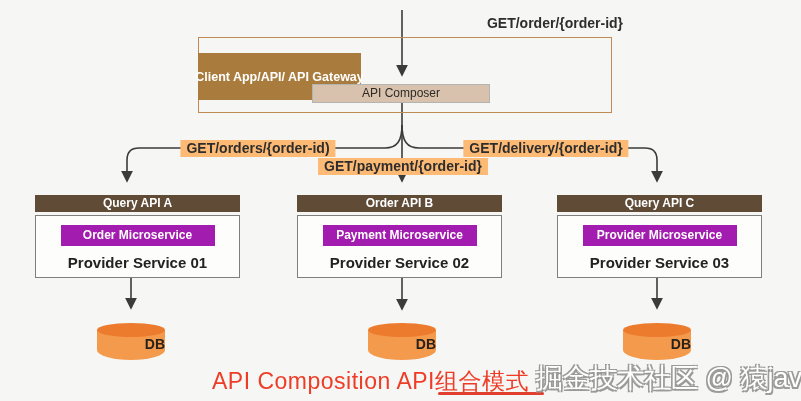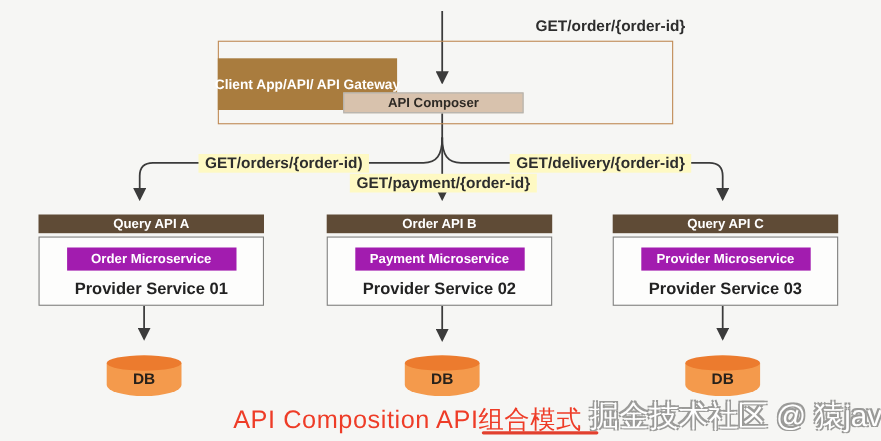--- a/index.html
+++ b/index.html
@@ -4,35 +4,35 @@
 <style>
   html,body{margin:0;padding:0;background:#e9e9e7;}
   .canvas{
     position:relative;width:801px;height:401px;background:#f6f6f4;
     font-family:"Liberation Sans",sans-serif;overflow:hidden;
   }
   svg.connectors{position:absolute;left:0;top:0;width:801px;height:401px;}
   .lbl{
     position:absolute;transform:translateX(-50%);
     font-size:14px;font-weight:600;color:#2d2d2d;white-space:nowrap;
-    background:#fef9c3;padding:0 6px;line-height:17px;
+    background:#fdba74;padding:0 6px;line-height:17px;
   }
   .outer-box{
     position:absolute;left:198px;top:37px;width:414px;height:76px;
     border:1.5px solid #c08a54;box-sizing:border-box;
   }
   .client-header{
     position:absolute;left:198px;top:37px;width:163px;height:47px;
     background:#a97c3e;color:#ffffff;font-size:12.5px;font-weight:bold;
     display:flex;align-items:center;justify-content:center;white-space:nowrap;margin-top:16px;
   }
   .composer{
-    position:absolute;left:312px;top:84px;width:164px;height:19px;
+    position:absolute;left:312px;top:84px;width:178px;height:19px;
     background:#d8c2ad;border:1px solid #b3b3b0;box-sizing:border-box;
-    color:#2e2a25;font-size:12px;font-weight:bold;text-align:center;line-height:17px;
+    color:#2e2a25;font-size:12px;font-weight:normal;text-align:center;line-height:17px;
   }
   .group{position:absolute;top:195px;width:205px;}
   .qheader{
     height:17px;background:#5f4b36;color:#fff;font-size:12px;font-weight:bold;
     text-align:center;line-height:17px;
   }
   .qbody{
     position:absolute;top:20px;left:0;width:205px;height:63px;
     background:#fdfdfc;border:1px solid #7f7f7d;box-sizing:border-box;
   }
@@ -46,21 +46,21 @@
   .db{position:absolute;top:323px;width:68px;height:37px;}
   .db-top{
     position:absolute;top:0;left:0;width:68px;height:14px;
     background:#ec7b2e;border-radius:50%;
   }
   .db-body{
     position:absolute;top:7px;left:0;width:68px;height:30px;background:#f49a4c;
     border-radius:0 0 34px 34px / 0 0 10px 10px;
   }
   .db-label{
-    position:absolute;top:13px;left:0;width:68px;text-align:center;
+    position:absolute;top:13px;left:0;width:68px;text-align:right;
     font-size:14px;font-weight:bold;color:#27211a;
   }
   .title{
     position:absolute;left:212px;top:366px;font-size:23px;color:#ee3c27;
     white-space:nowrap;letter-spacing:0.5px;
   }
   .title-underline{
     position:absolute;left:438px;top:392px;width:106px;height:2.5px;
     background:#e2402e;border-radius:2px;
   }

